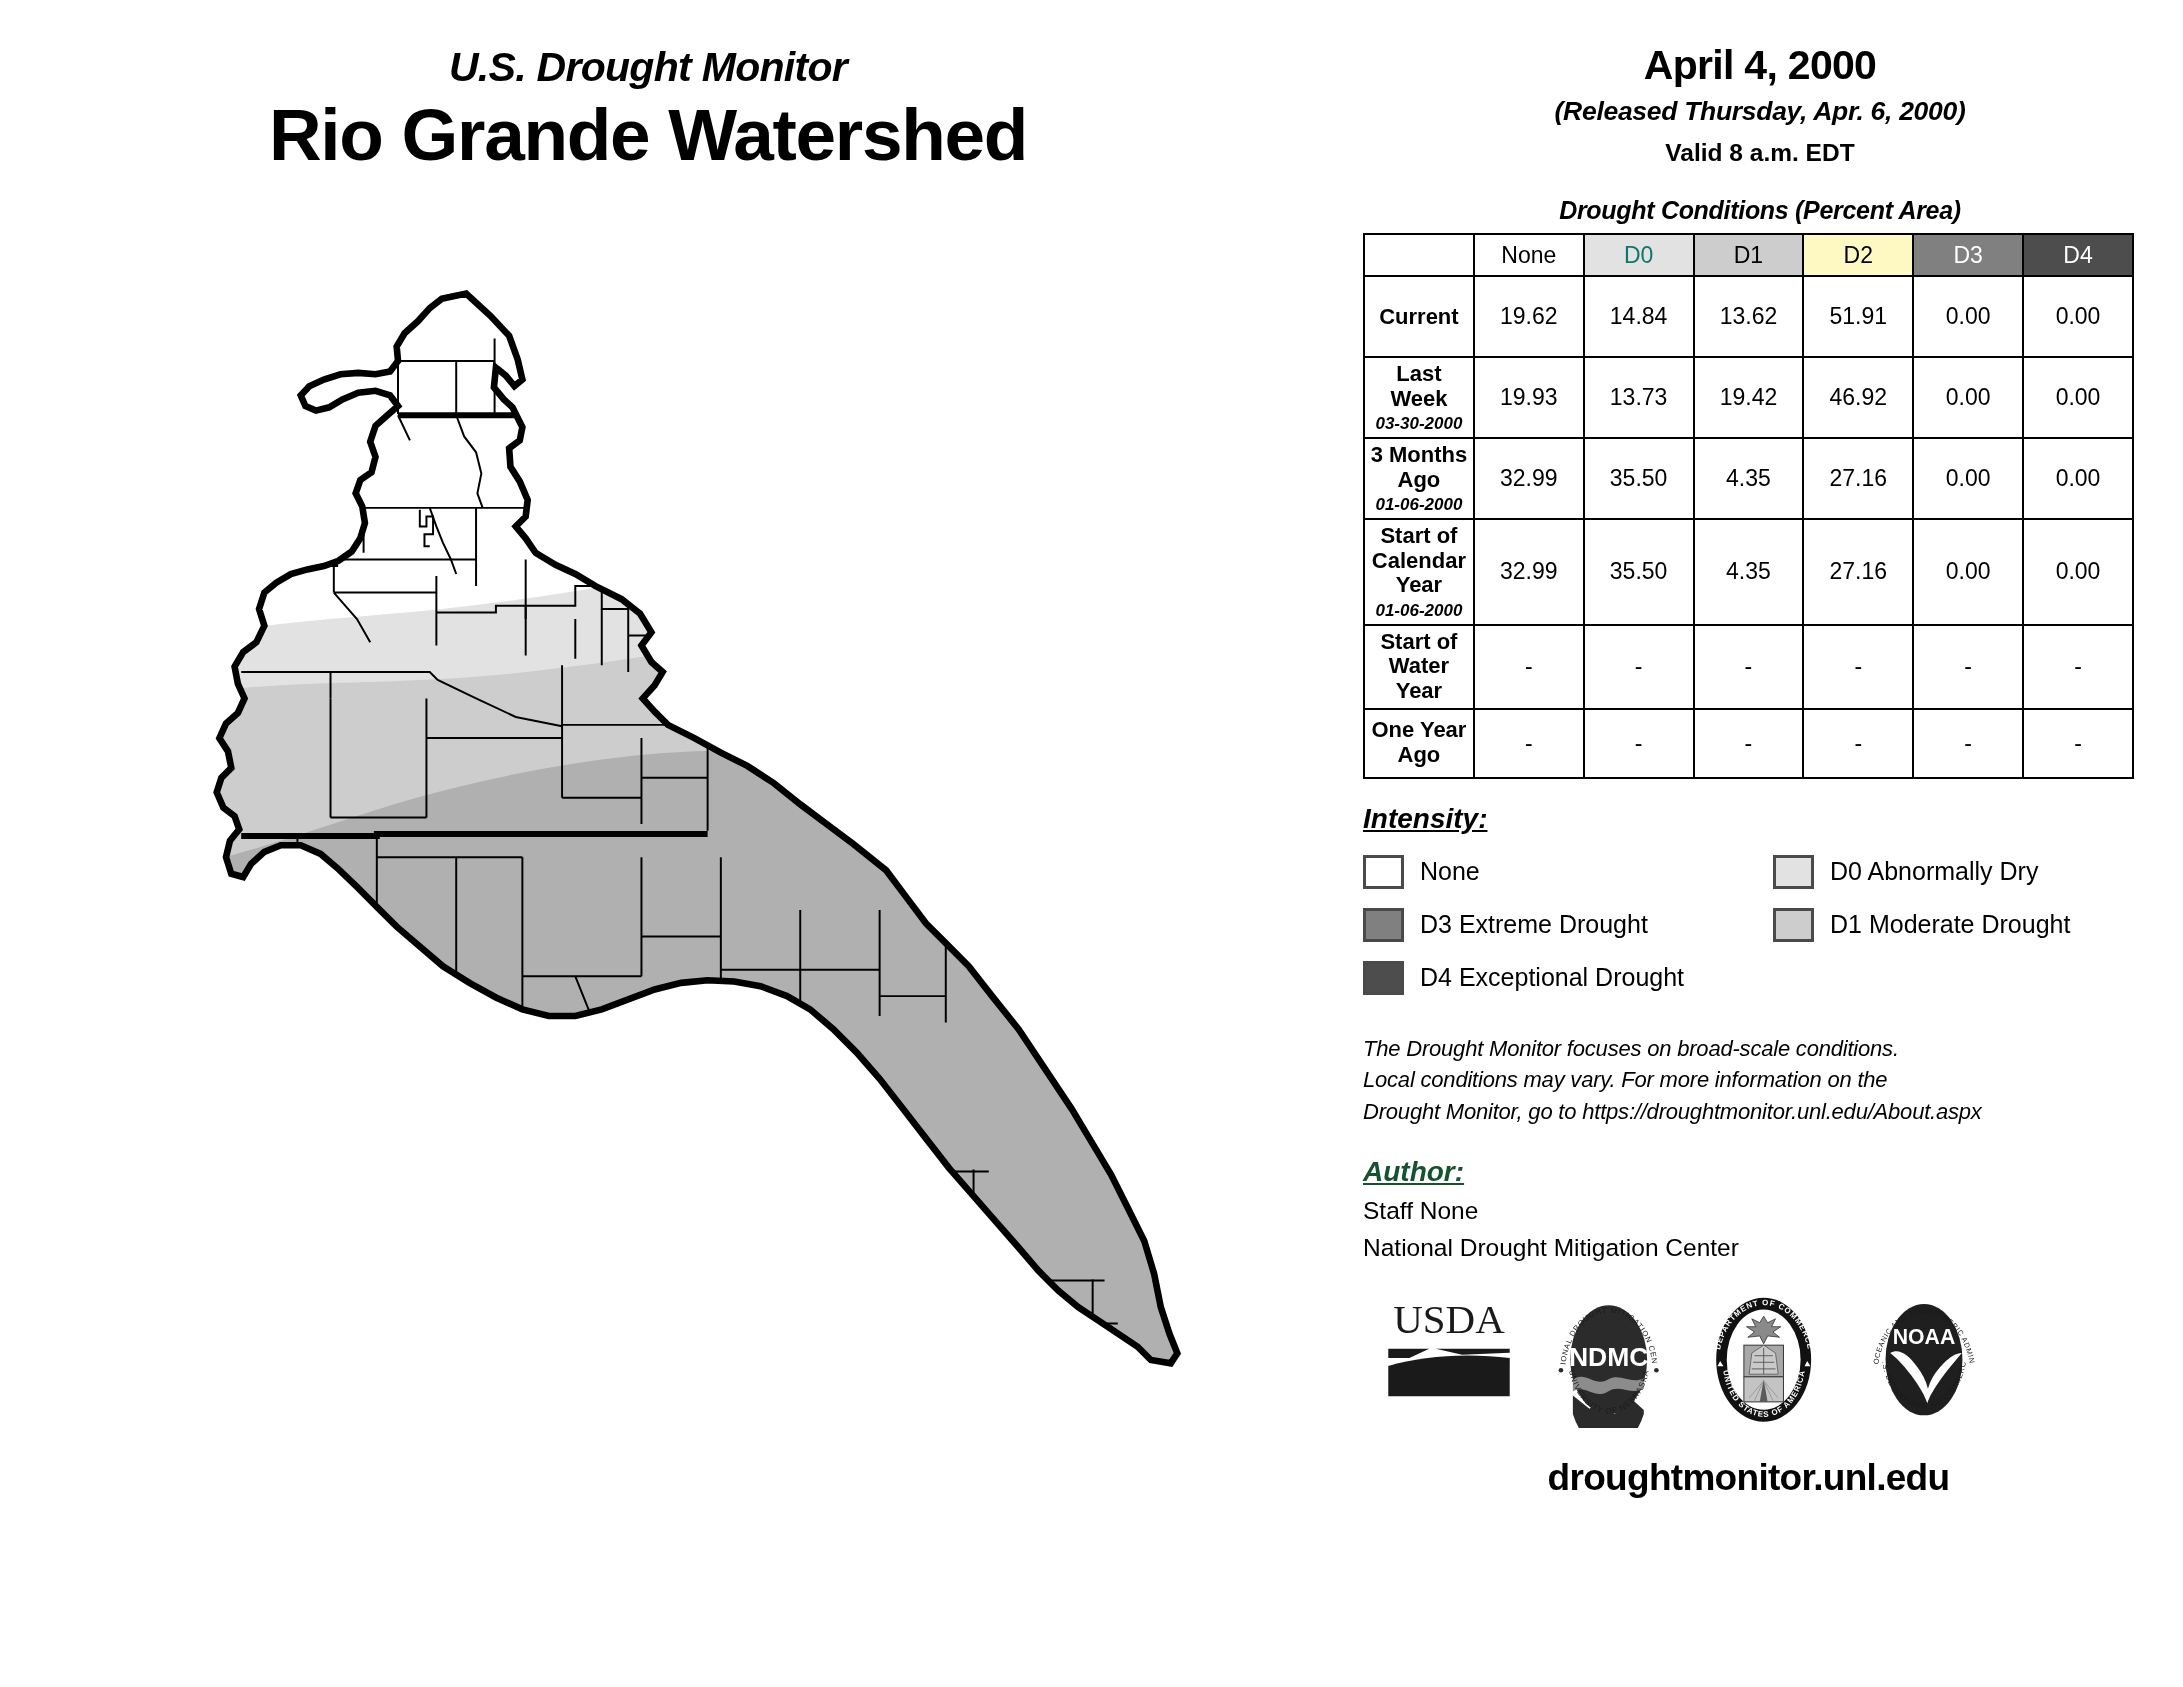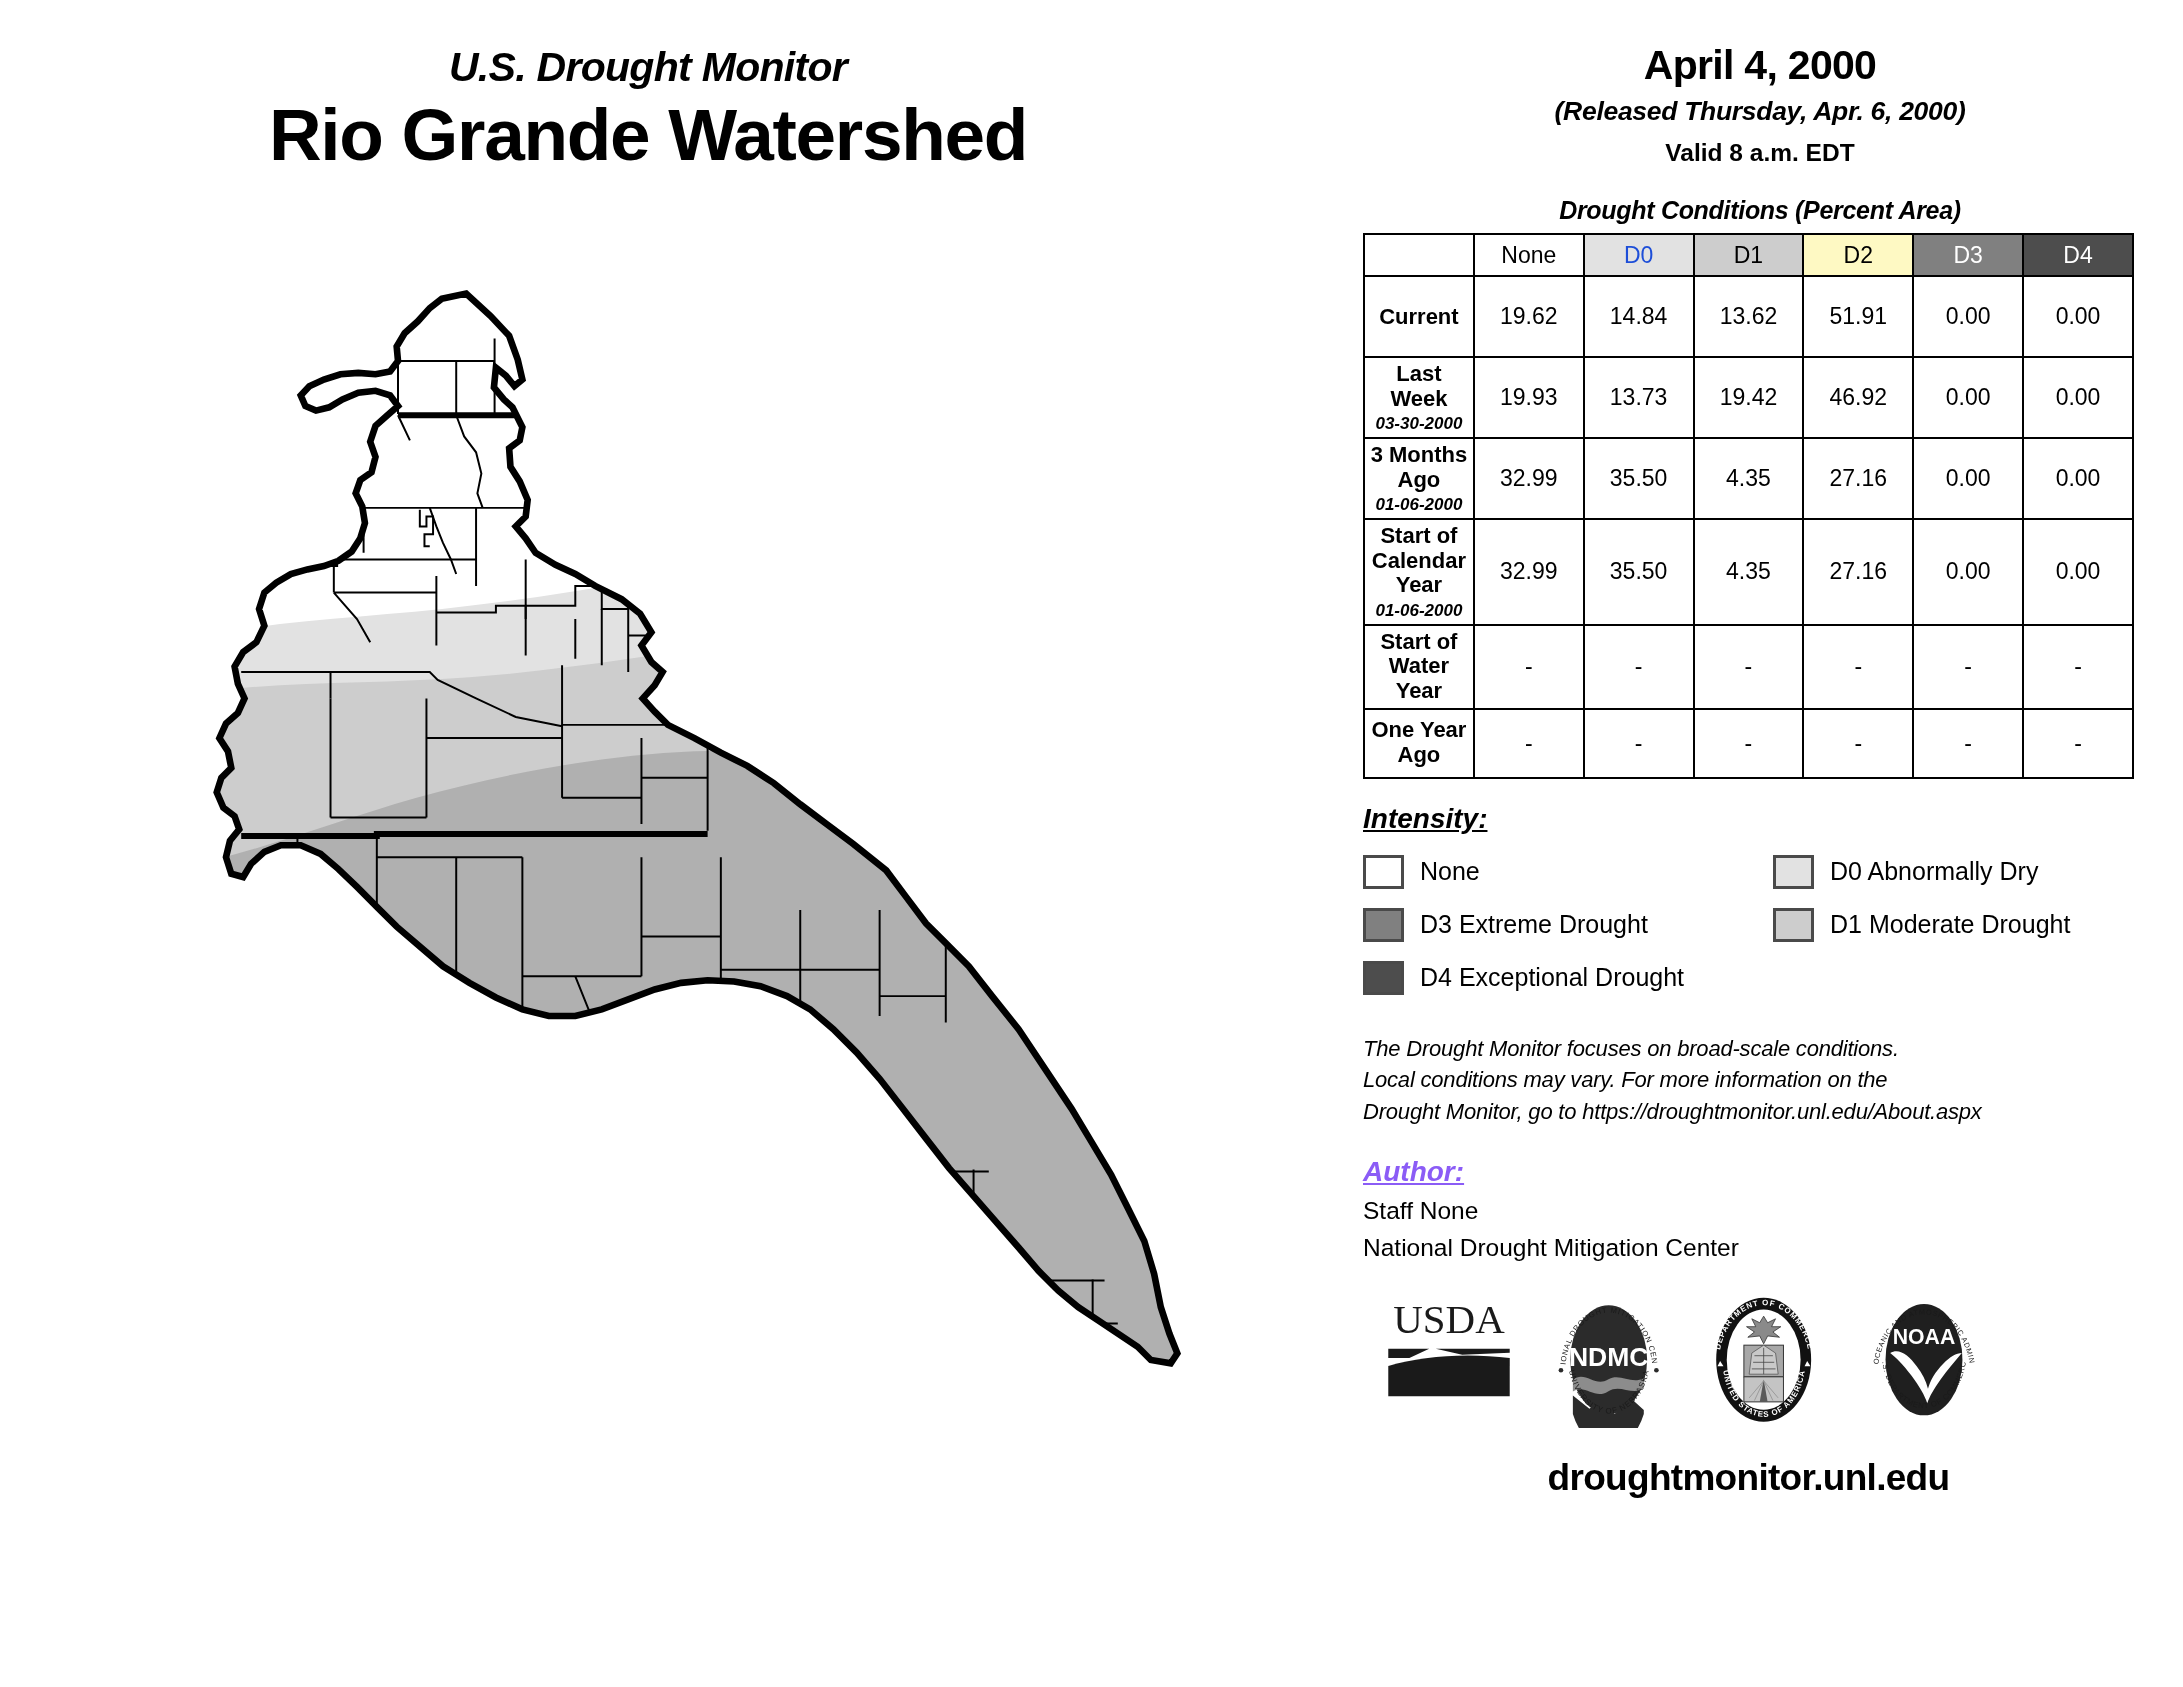--- a/index.html
+++ b/index.html
@@ -56,21 +56,21 @@
   }
   table.dm td, table.dm th { border: 2px solid #000; text-align: center; }
   td.rowlabel {
     width: 198px; border-left: none; padding: 4px 2.6px;
     font-size: 22px; font-weight: bold; line-height: 1.12; border-radius: 16px;
   }
   td.rowlabel .sub { font-size: 17px; font-style: italic; font-weight: bold; display:block; margin-top:2.6px; }
   th.blank { border: none; background: transparent; }
   th.hcell { height: 42px; font-size: 23px; font-weight: normal; }
   th.h-none { background:#ffffff; color:#000; }
-  th.h-d0 { background:#e2e2e2; color:#1d4ed8; }
+  th.h-d0 { background:#e2e2e2; color:#0f766e; }
   th.h-d1 { background:#cdcdcd; color:#000; }
   th.h-d2 { background:#fef9c3; color:#000; }
   th.h-d3 { background:#808080; color:#fff; }
   th.h-d4 { background:#4d4d4d; color:#fff; }
   td.val { font-size: 23px; height: 69px; }
   tr.tall td { height: 81px; }
 
   
   .intensity-head {
     font-size: 28px; font-style: italic; font-weight: bold;
@@ -93,21 +93,21 @@
   .sw-d4 { background: #4d4d4d; }
   .legend-label { font-size: 25px; color: #000; white-space: nowrap; }
 
   
   .disclaimer {
     margin-top: 29px; font-size: 22px; font-style: italic;
     line-height: 1.42; color: #000; letter-spacing: -0.2px;
   }
   .author-head {
     font-size: 28px; font-style: italic; font-weight: bold;
-    text-decoration: underline; margin-top: 29px; color: #8b5cf6;
+    text-decoration: underline; margin-top: 29px; color: #14532d;
   }
   .author-line { font-size: 24.5px; margin-top: 9.3px; color: #000; }
 
   
   .logos {
     margin-top: 30px; display: flex; 
     gap: 36px; padding-left: 20px;
   }
   .logo { flex: 0 0 auto; }
 

